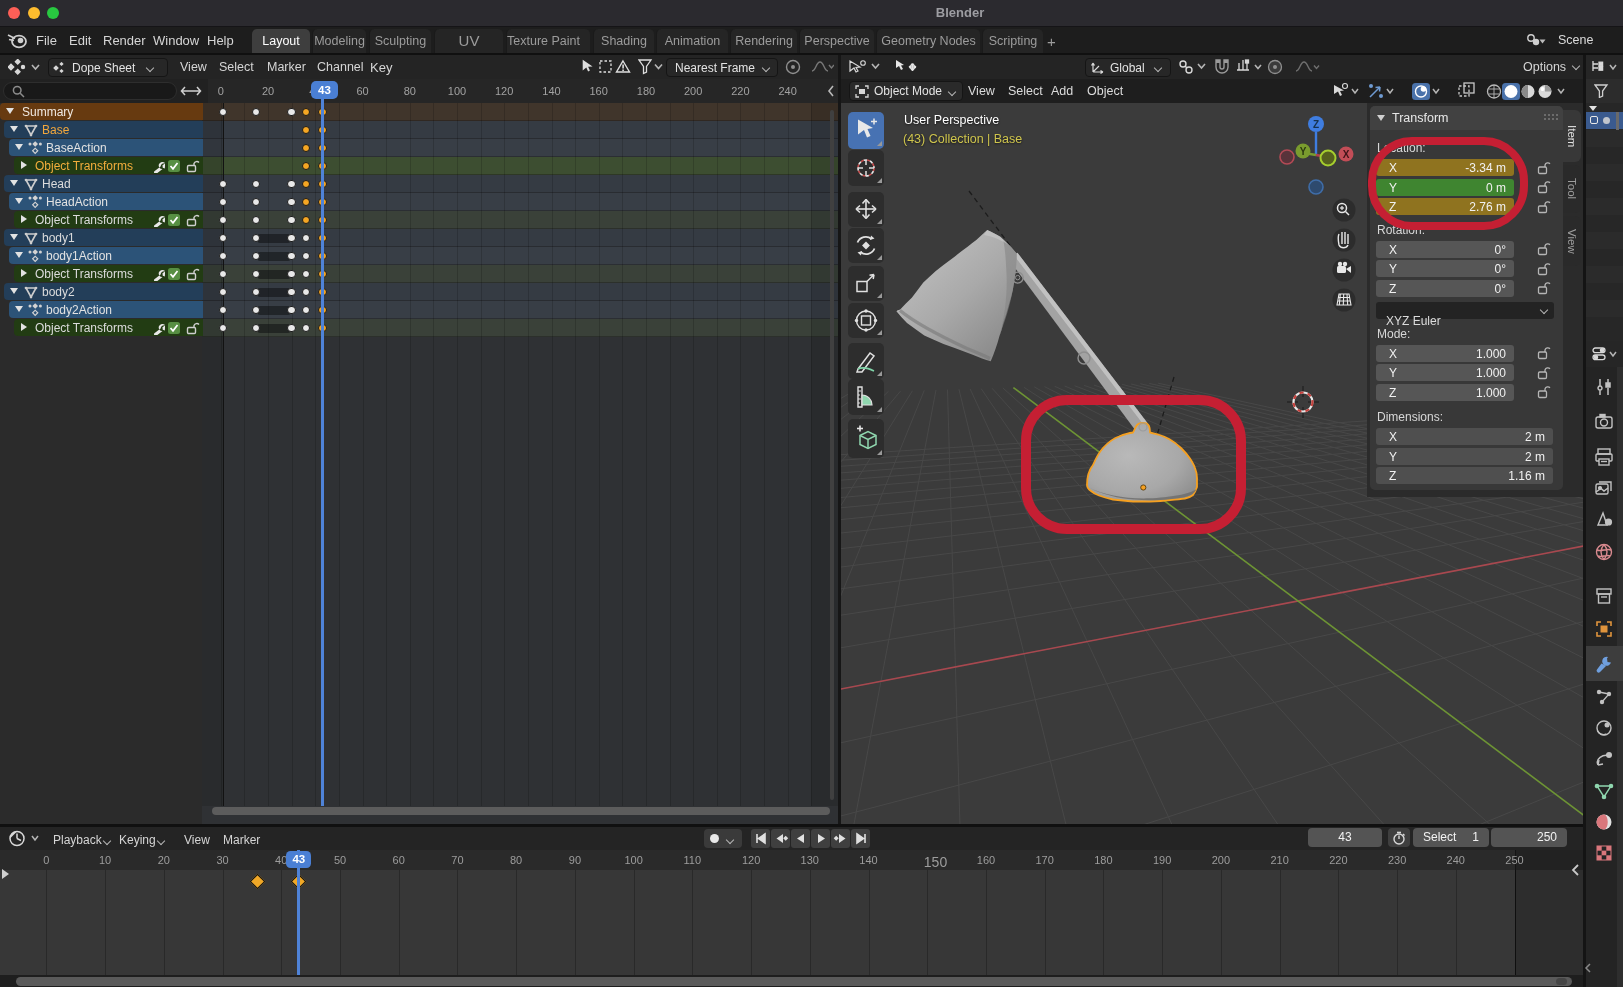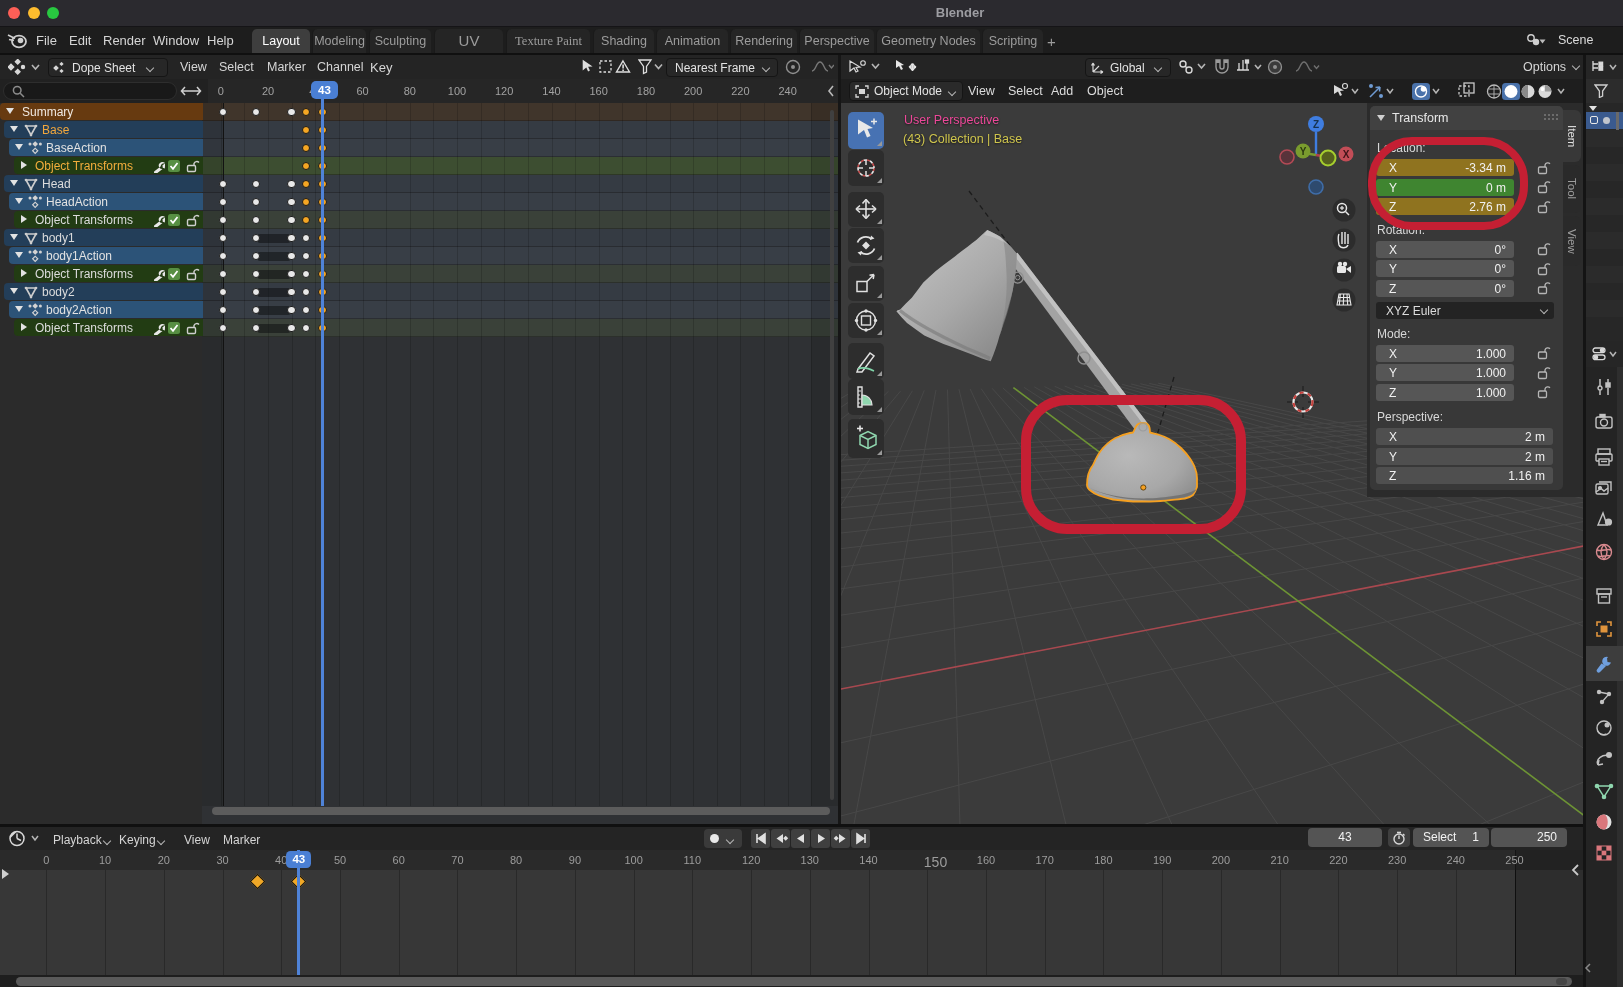--- a/index.html
+++ b/index.html
@@ -29,21 +29,21 @@
 </svg>
     <div class="abs menu" style="left:36px;top:33px;">File</div>
     <div class="abs menu" style="left:69px;top:33px;">Edit</div>
     <div class="abs menu" style="left:103px;top:33px;">Render</div>
     <div class="abs menu" style="left:153px;top:33px;">Window</div>
     <div class="abs menu" style="left:207px;top:33px;">Help</div>
     <div class="abs" style="left:252px;top:29px;width:58px;height:24px;background:#3e3e3e;border-radius:5px 5px 0 0;color:#ffffff;font-size:12.5px;text-align:center;line-height:24px;">Layout</div>
     <div class="abs" style="left:312px;top:29px;width:54px;height:24px;background:#252525;border-radius:5px 5px 0 0;color:#9c9c9c;font-size:12.5px;text-align:center;line-height:24px;border-left:1px solid #1a1a1a;">Modeling</div>
     <div class="abs" style="left:369px;top:29px;width:62px;height:24px;background:#252525;border-radius:5px 5px 0 0;color:#9c9c9c;font-size:12.5px;text-align:center;line-height:24px;border-left:1px solid #1a1a1a;">Sculpting</div>
     <div class="abs" style="left:434px;top:29px;width:69px;height:24px;background:#252525;border-radius:5px 5px 0 0;color:#9c9c9c;font-size:15px;text-align:center;line-height:24px;border-left:1px solid #1a1a1a;">UV Editing</div>
-    <div class="abs" style="left:506px;top:29px;width:84px;height:24px;background:#252525;border-radius:5px 5px 0 0;color:#9c9c9c;font-size:12.5px;text-align:center;line-height:24px;border-left:1px solid #1a1a1a;font-family:Liberation Serif, serif;">Texture Paint</div>
+    <div class="abs" style="left:506px;top:29px;width:84px;height:24px;background:#252525;border-radius:5px 5px 0 0;color:#9c9c9c;font-size:12.5px;text-align:left;line-height:24px;border-left:1px solid #1a1a1a;">Texture Paint</div>
     <div class="abs" style="left:593px;top:29px;width:61px;height:24px;background:#252525;border-radius:5px 5px 0 0;color:#9c9c9c;font-size:12.5px;text-align:center;line-height:24px;border-left:1px solid #1a1a1a;">Shading</div>
     <div class="abs" style="left:656px;top:29px;width:72px;height:24px;background:#252525;border-radius:5px 5px 0 0;color:#9c9c9c;font-size:12.5px;text-align:center;line-height:24px;border-left:1px solid #1a1a1a;">Animation</div>
     <div class="abs" style="left:730px;top:29px;width:67px;height:24px;background:#252525;border-radius:5px 5px 0 0;color:#9c9c9c;font-size:12.5px;text-align:center;line-height:24px;border-left:1px solid #1a1a1a;">Rendering</div>
     <div class="abs" style="left:799px;top:29px;width:75px;height:24px;background:#252525;border-radius:5px 5px 0 0;color:#9c9c9c;font-size:12.5px;text-align:center;line-height:24px;border-left:1px solid #1a1a1a;">Perspective</div>
     <div class="abs" style="left:876px;top:29px;width:104px;height:24px;background:#252525;border-radius:5px 5px 0 0;color:#9c9c9c;font-size:12.5px;text-align:center;line-height:24px;border-left:1px solid #1a1a1a;">Geometry Nodes</div>
     <div class="abs" style="left:982px;top:29px;width:61px;height:24px;background:#252525;border-radius:5px 5px 0 0;color:#9c9c9c;font-size:12.5px;text-align:center;line-height:24px;border-left:1px solid #1a1a1a;">Scripting</div>
     <div class="abs" style="left:1047px;top:33px;color:#9c9c9c;font-size:15px;">+</div>
     <svg class="abs" style="left:1524px;top:32px;" width="22" height="16" viewBox="0 0 22 16">
 <circle cx="7" cy="6" r="3.2" fill="none" stroke="#cfcfcf" stroke-width="1.4"></circle>
 <circle cx="12" cy="10" r="3.2" fill="#cfcfcf"></circle>
@@ -595,21 +595,21 @@
 
 <g transform="translate(462,299)">
 <line x1="0" y1="-16" x2="0" y2="-5" stroke="#202020" stroke-width="1.2"></line>
         <line x1="0" y1="5" x2="0" y2="16" stroke="#202020" stroke-width="1.2"></line>
 <line x1="-16" y1="0" x2="-5" y2="0" stroke="#202020" stroke-width="1.2"></line>
         <line x1="5" y1="0" x2="16" y2="0" stroke="#202020" stroke-width="1.2"></line>
 <circle cx="0" cy="0" r="9.5" fill="none" stroke="#e8e8e8" stroke-width="2.2"></circle>
 <circle cx="0" cy="0" r="9.5" fill="none" stroke="#c4403c" stroke-width="2.2" stroke-dasharray="4.1,4.1"></circle>
 </g>
 </svg>
-    <div class="abs" style="left:904px;top:113px;font-size:12.5px;color:#ec4899;text-shadow:0 1px 2px rgba(0,0,0,0.6);">User Perspective</div>
+    <div class="abs" style="left:904px;top:113px;font-size:12.5px;color:#ffffff;text-shadow:0 1px 2px rgba(0,0,0,0.6);">User Perspective</div>
     <div class="abs" style="left:903px;top:132px;font-size:12.5px;color:#cfc54d;text-shadow:0 1px 2px rgba(0,0,0,0.6);">(43) Collection | Base</div>
     <div class="abs" style="left:848px;top:112px;width:36px;height:37px;background:#4772b3;border-radius:5px;"></div>
     <svg class="abs" style="left:848px;top:112px;" width="36" height="37" viewBox="0 0 36 37">
       <g transform="translate(0,0.5)">
         <path d="M10,7 L10,22 L16,17.5 L19,25 L22.5,23.5 L19.5,16.5 L25,15.5 Z" fill="#e8e8e8"></path>
         <g stroke="#e8e8e8" stroke-width="1.5">
           <line x1="23" y1="9" x2="29" y2="9"></line>
           <line x1="26" y1="6" x2="26" y2="12"></line>
         </g>
       </g>
@@ -795,21 +795,21 @@
     </svg>
     <div class="fld" style="left:1376px;top:279.5px;width:138px;height:17px;background:#565656;">
       <span class="lab">Z</span>
       <span class="val">0°</span>
     </div>
     <svg class="abs" style="left:1537px;top:281.0px;" width="14" height="14" viewBox="0 0 14 14">
 <rect x="1.5" y="6" width="8" height="6.5" rx="1.2" fill="none" stroke="#b5b5b5" stroke-width="1.3"></rect>
 <path d="M8,6 L8,4 a3,3 0 0 1 5,-1.2" fill="none" stroke="#b5b5b5" stroke-width="1.3"></path>
     </svg>
     <div class="abs" style="left:1376px;top:302px;width:178px;height:17px;background:#232323;border-radius:3px;font-size:12px;color:#dcdcdc;">
-      <span style="position:absolute;left:10px;top:2px;">XYZ Euler</span>
+      <span style="position:absolute;left:10px;top:12px;">XYZ Euler</span>
     </div>
     <div class="abs chev" style="left:1541px;top:306px;"></div>
     <div class="abs" style="left:1377px;top:327px;font-size:12px;color:#d8d8d8;">Mode:</div>
     <div class="fld" style="left:1376px;top:344.5px;width:138px;height:17px;background:#565656;">
       <span class="lab">X</span>
       <span class="val">1.000</span>
     </div>
     <svg class="abs" style="left:1537px;top:346.0px;" width="14" height="14" viewBox="0 0 14 14">
 <rect x="1.5" y="6" width="8" height="6.5" rx="1.2" fill="none" stroke="#b5b5b5" stroke-width="1.3"></rect>
 <path d="M8,6 L8,4 a3,3 0 0 1 5,-1.2" fill="none" stroke="#b5b5b5" stroke-width="1.3"></path>
@@ -823,21 +823,21 @@
 <path d="M8,6 L8,4 a3,3 0 0 1 5,-1.2" fill="none" stroke="#b5b5b5" stroke-width="1.3"></path>
     </svg>
     <div class="fld" style="left:1376px;top:383.5px;width:138px;height:17px;background:#565656;">
       <span class="lab">Z</span>
       <span class="val">1.000</span>
     </div>
     <svg class="abs" style="left:1537px;top:385.0px;" width="14" height="14" viewBox="0 0 14 14">
 <rect x="1.5" y="6" width="8" height="6.5" rx="1.2" fill="none" stroke="#b5b5b5" stroke-width="1.3"></rect>
 <path d="M8,6 L8,4 a3,3 0 0 1 5,-1.2" fill="none" stroke="#b5b5b5" stroke-width="1.3"></path>
     </svg>
-    <div class="abs" style="left:1377px;top:410px;font-size:12px;color:#d8d8d8;">Perspective:</div>
+    <div class="abs" style="left:1377px;top:410px;font-size:12px;color:#d8d8d8;">Dimensions:</div>
     <div class="fld" style="left:1376px;top:428px;width:177px;height:17px;background:#4f4f4f;">
       <span class="lab">X</span>
       <span class="val">2 m</span>
     </div>
     <div class="fld" style="left:1376px;top:447.5px;width:177px;height:17px;background:#4f4f4f;">
       <span class="lab">Y</span>
       <span class="val">2 m</span>
     </div>
     <div class="fld" style="left:1376px;top:467px;width:177px;height:17px;background:#4f4f4f;">
       <span class="lab">Z</span>

